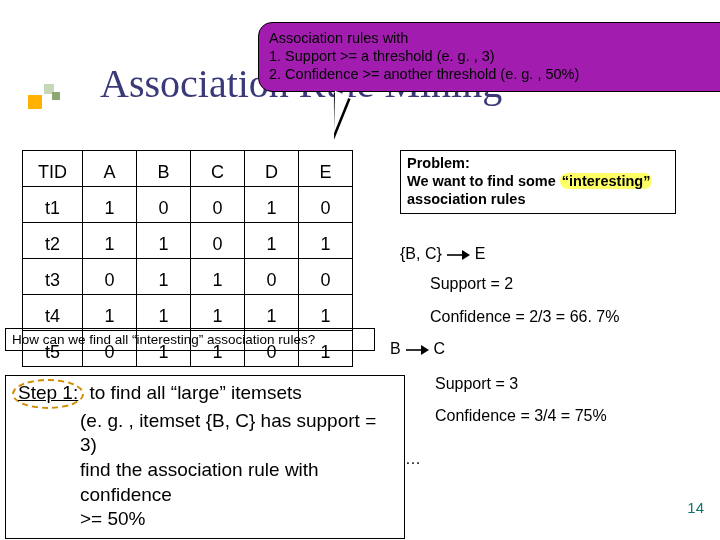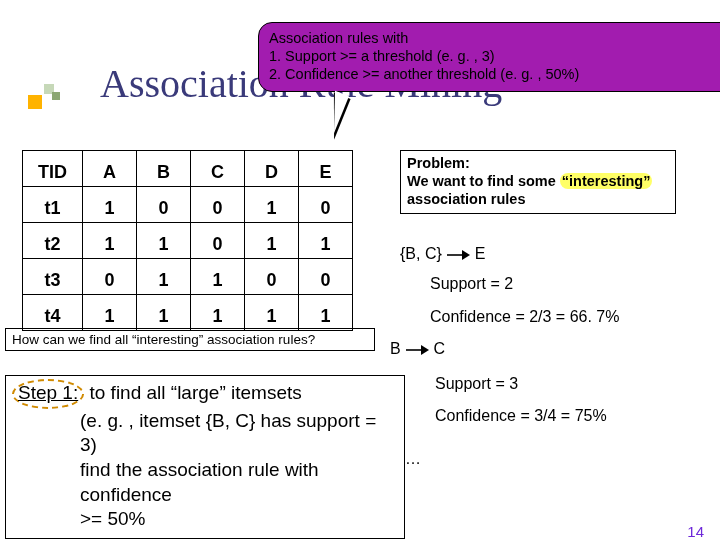--- a/index.html
+++ b/index.html
@@ -60,21 +60,21 @@
     left: 22px; top: 150px;
     border-collapse: collapse;
     font-size: 18px;
   }
   .data-table th, .data-table td {
     border: 1.5px solid #000;
     padding: 11px 0 3px 0;
     text-align: center;
     width: 54px;
     height: 30px;
-    font-weight: bold;
+    font-weight: normal;
   }
   .data-table th:first-child, .data-table td:first-child { width: 60px; }
 
   .problem-box {
     position: absolute;
     left: 400px; top: 150px;
     width: 276px;
     border: 1.5px solid #000;
     padding: 3px 20px 5px 6px;
     font-size: 14.5px;
@@ -114,23 +114,23 @@
   .steps .st { text-decoration: underline; }
   .st-circle {
     display: inline-block;
     border: 2px dashed #d08a00;
     border-radius: 50%;
     padding: 0 4px 1px 4px;
   }
 
   .pagenum {
     position: absolute;
-    right: 16px; bottom: 0;
+    right: 16px; bottom: 24px;
     font-size: 15px;
-    color: #6d28d9;
+    color: #0f766e;
   }
 </style>
 </head>
 <body>
 
 <span class="deco1"></span>
 <span class="deco2"></span>
 <span class="deco3"></span>
 
 <div class="slide-title">Association Rule Mining</div>
@@ -177,20 +177,28 @@
         <td>0</td>
       </tr>
   <tr>
         <td>t4</td>
         <td>1</td>
         <td>1</td>
         <td>1</td>
         <td>1</td>
         <td>1</td>
       </tr>
+  <tr>
+        <td>t5</td>
+        <td>0</td>
+        <td>1</td>
+        <td>1</td>
+        <td>0</td>
+        <td>1</td>
+      </tr>
 </tbody>
   </table>
 
 <div class="problem-box">
   <div>Problem:</div>
   <div>
     <span>We want to find some </span><span class="hl">“interesting”</span>
   </div>
   <div>association rules</div>
 </div>

